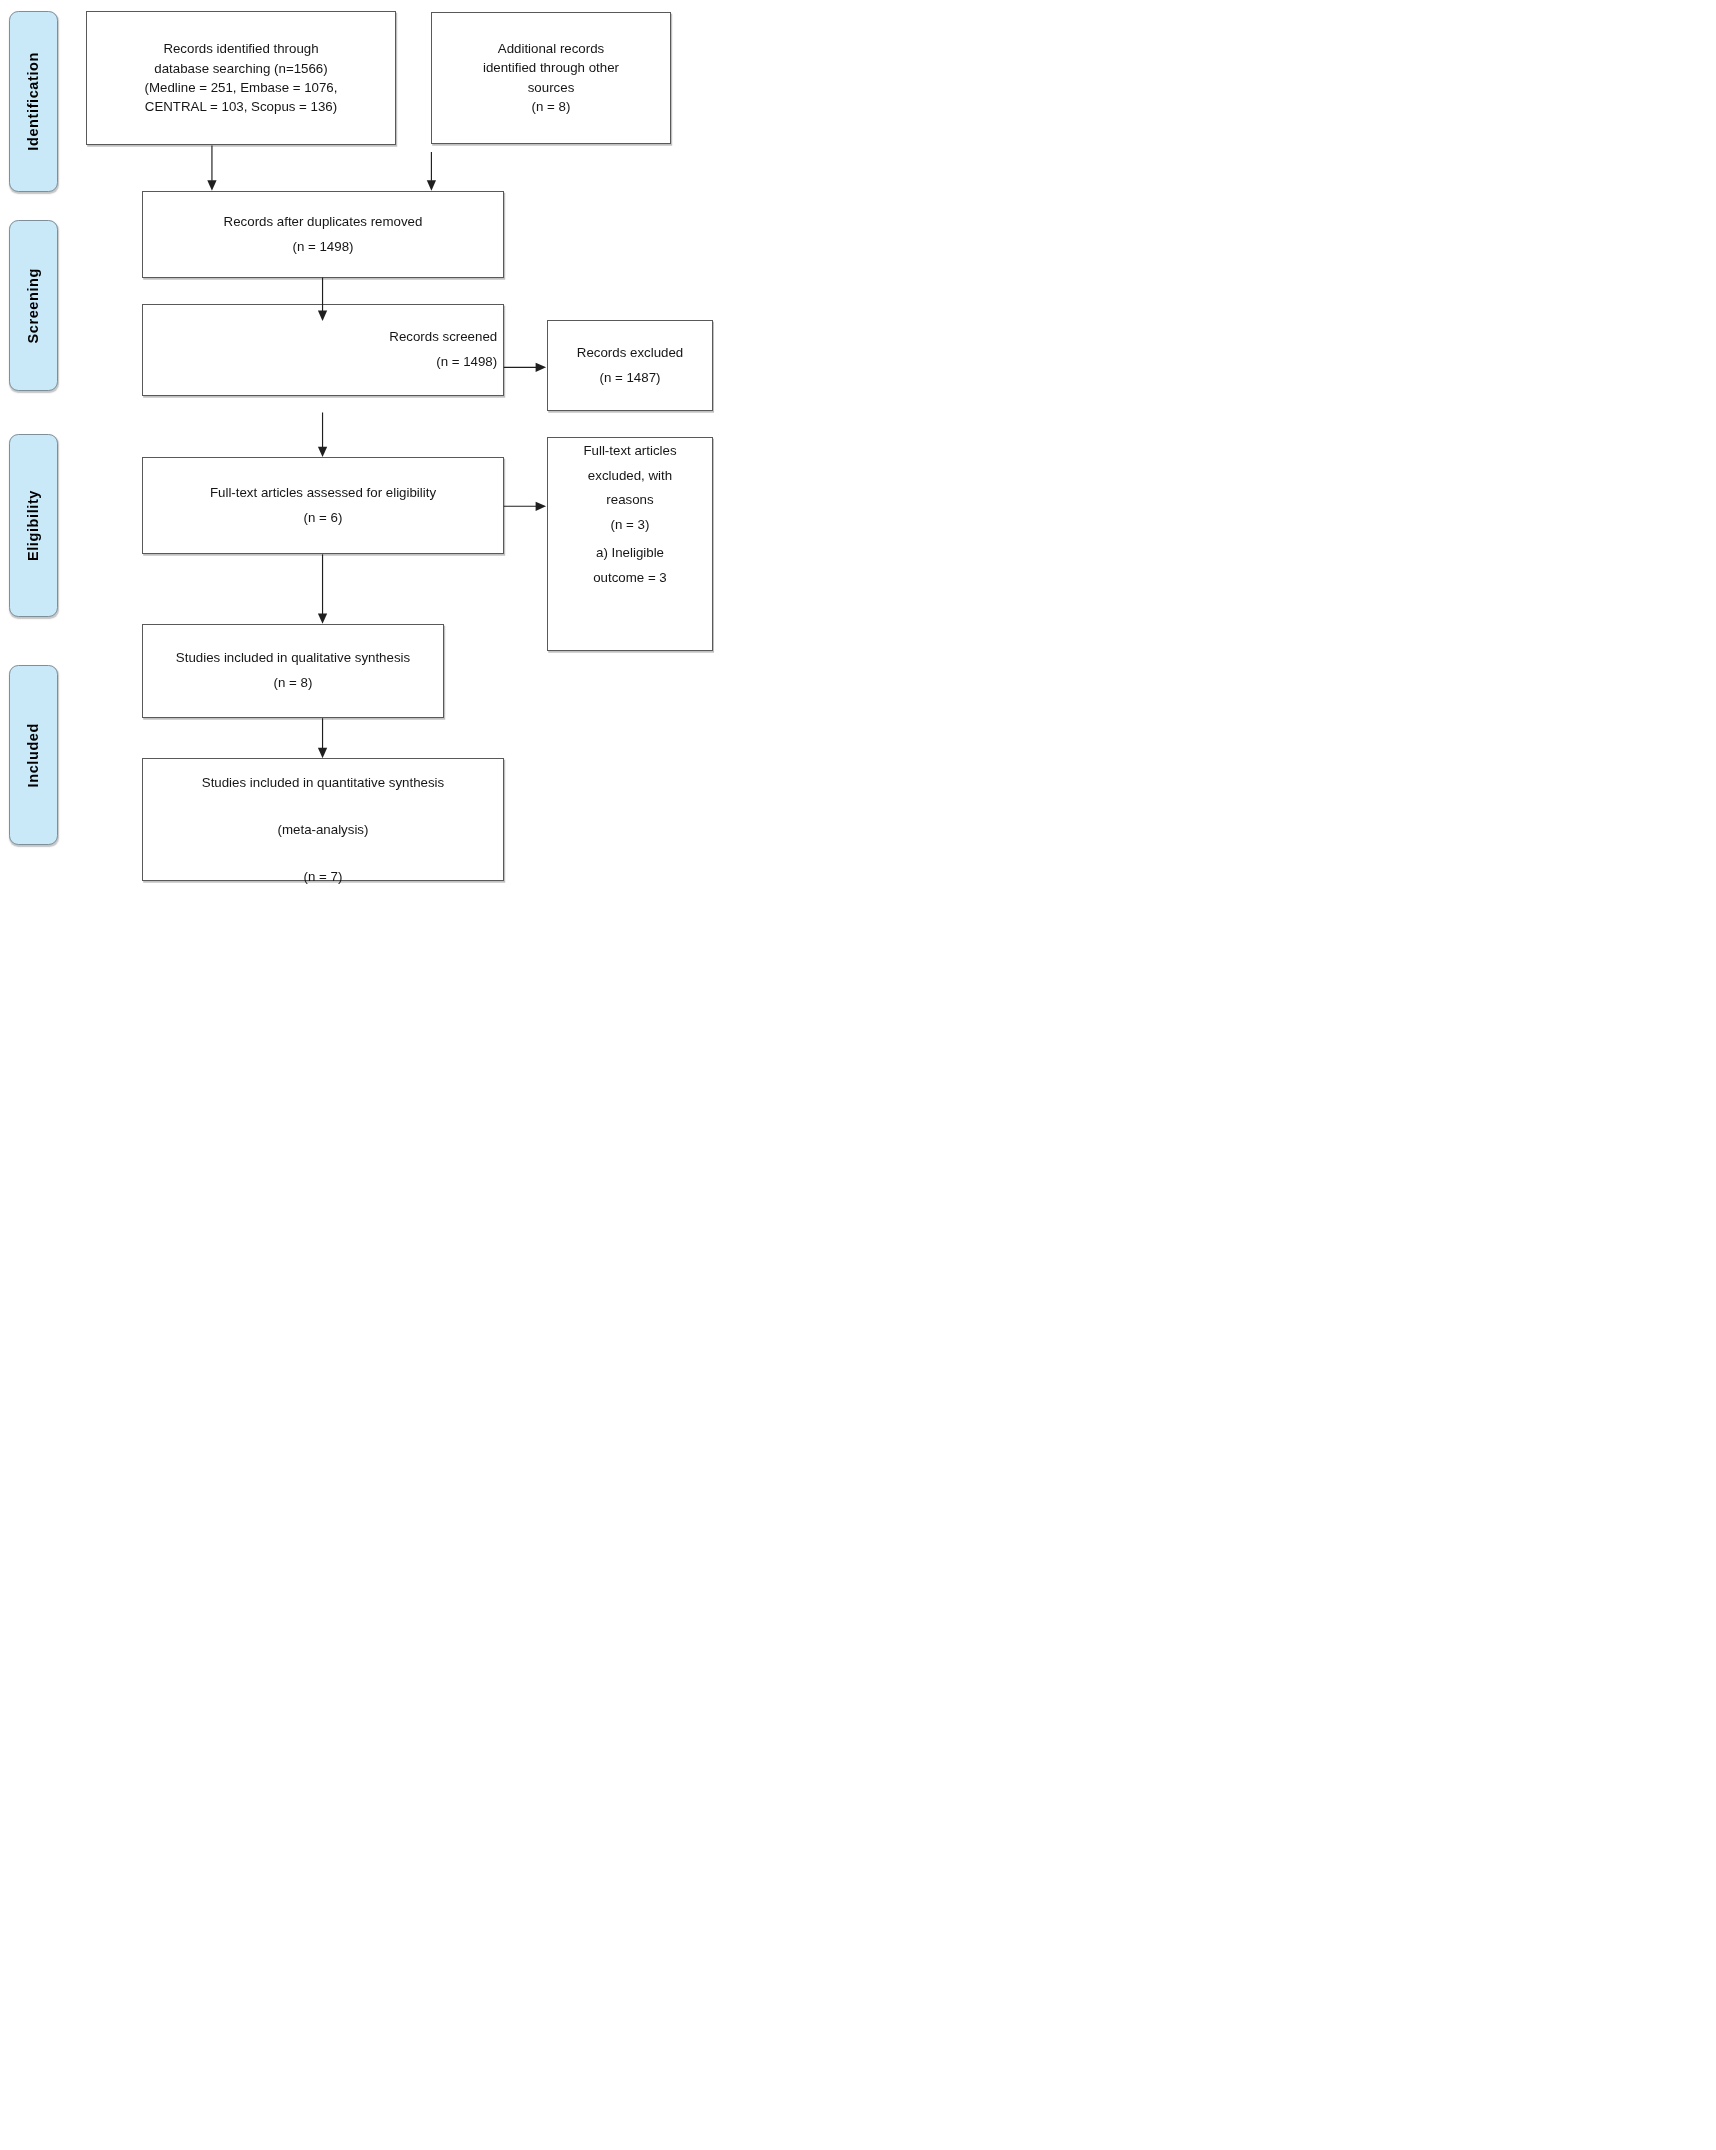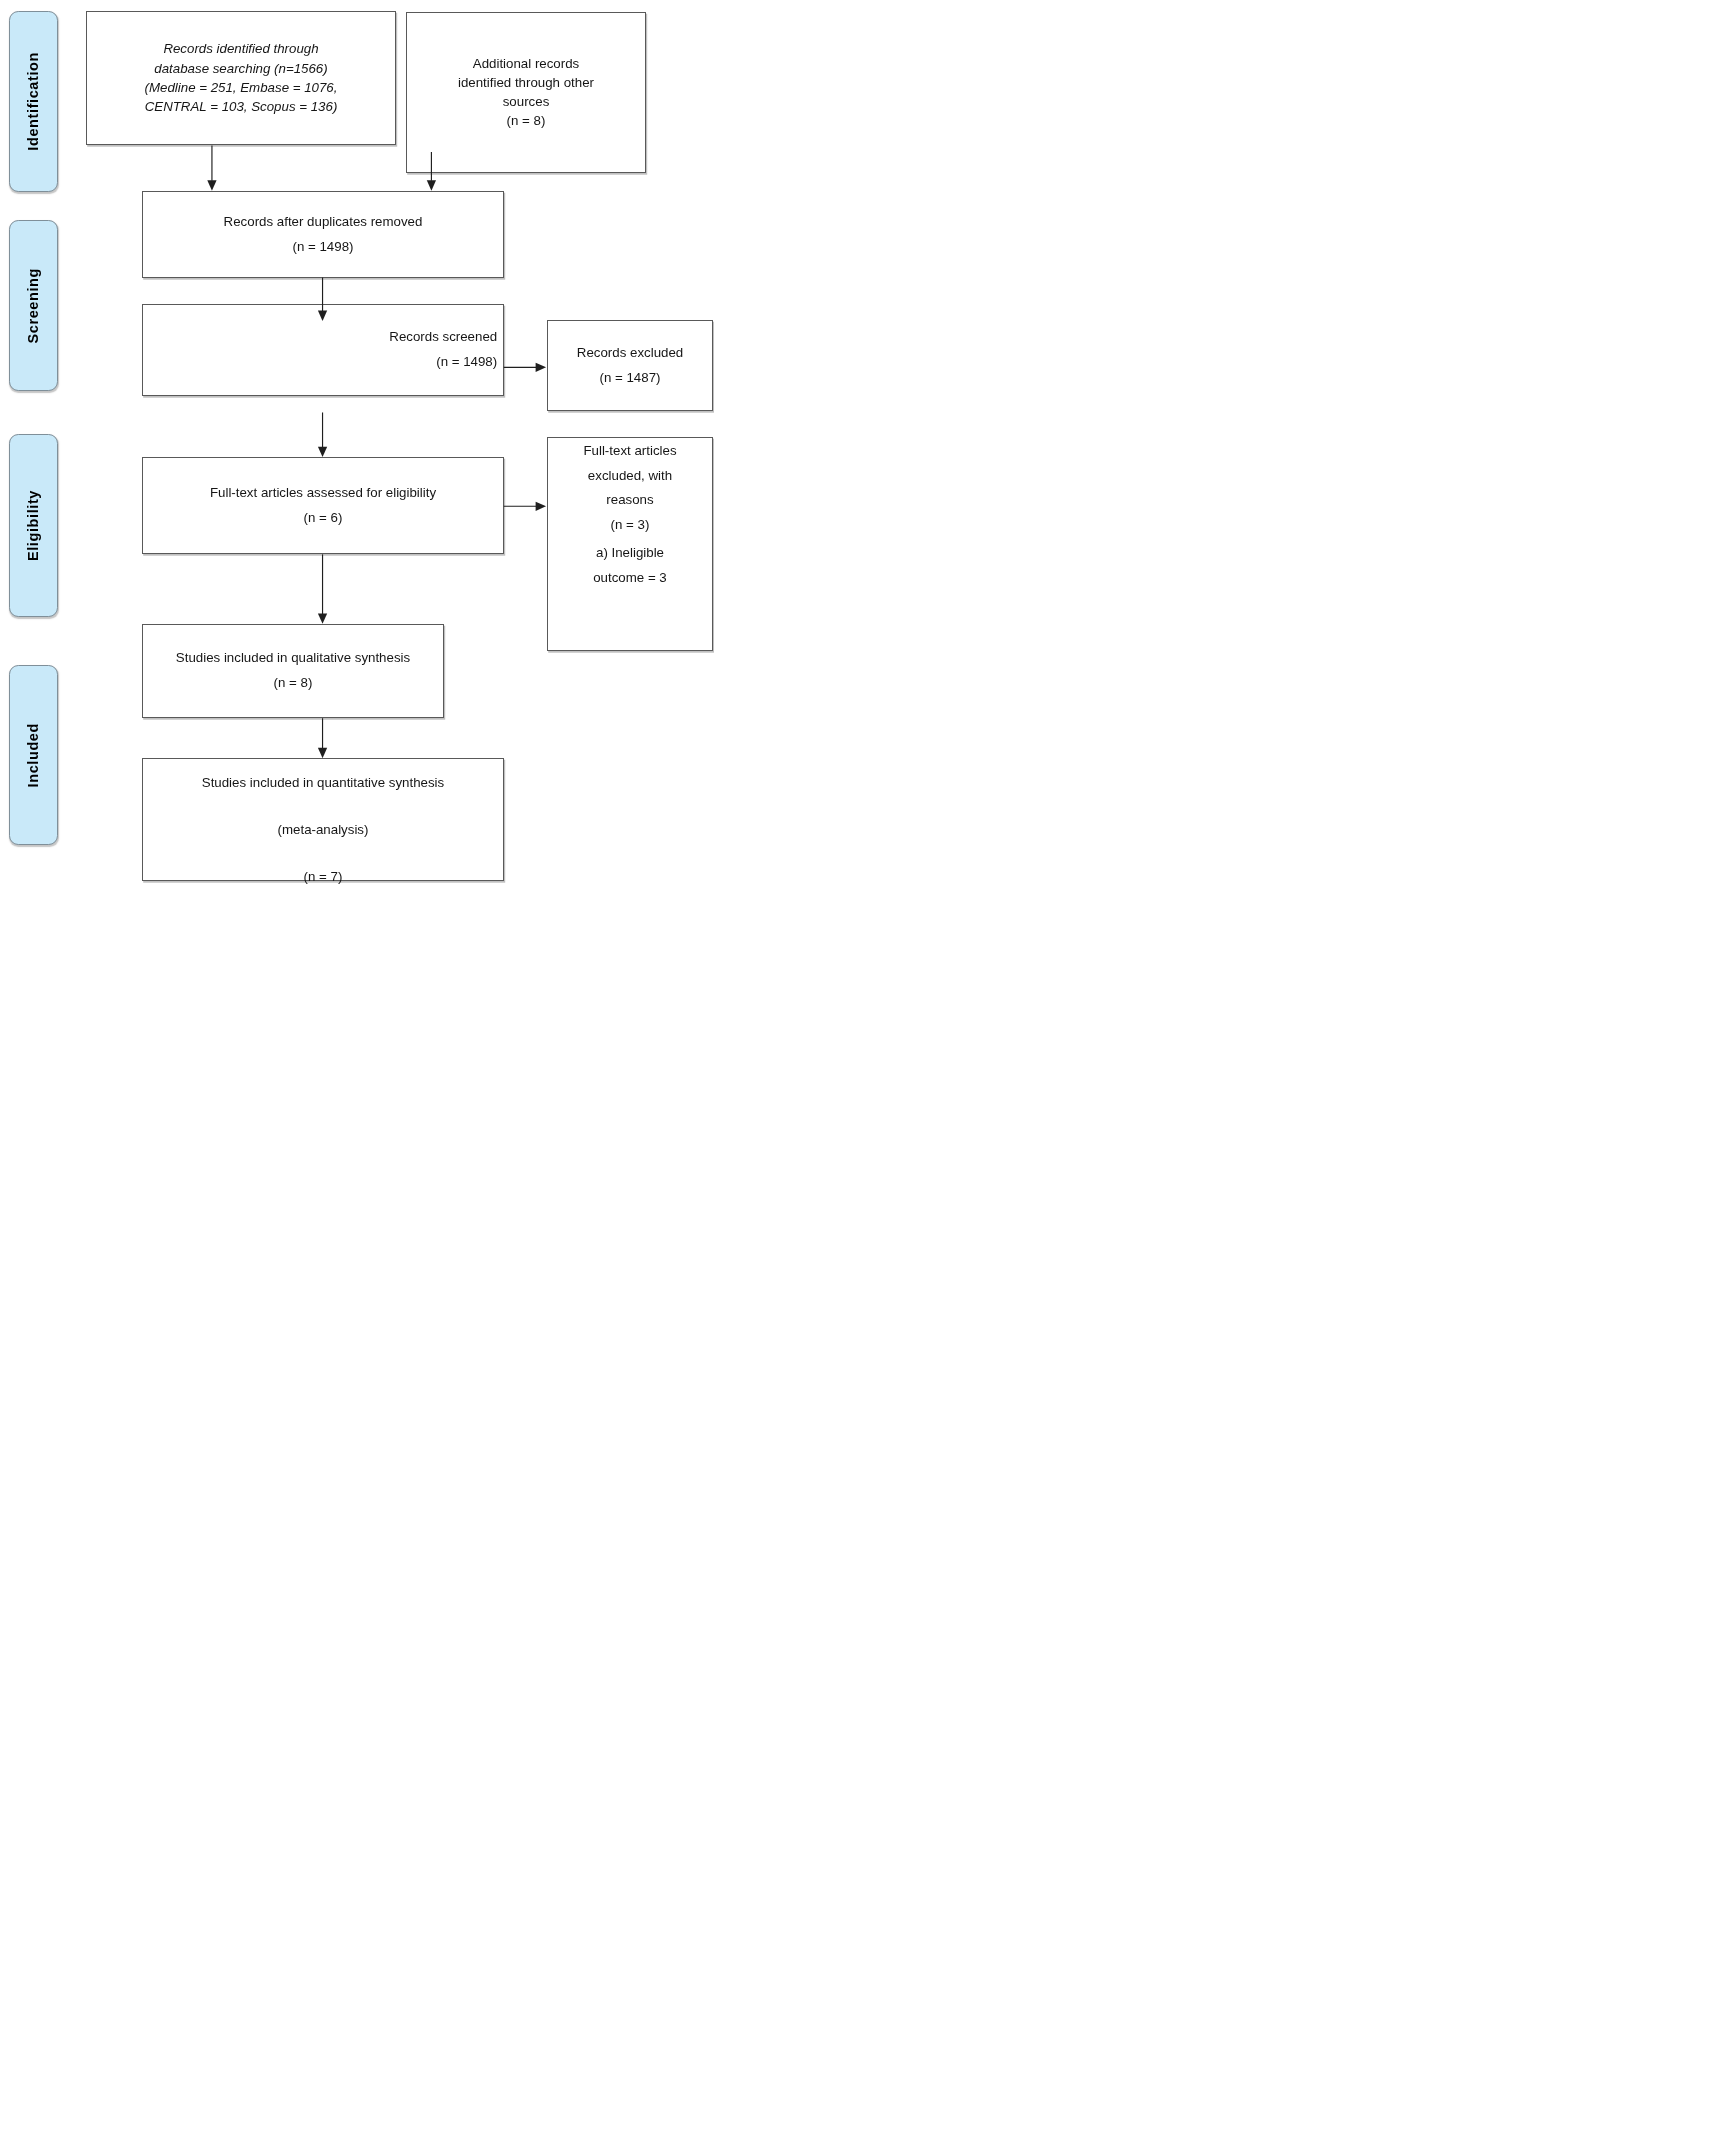--- a/index.html
+++ b/index.html
@@ -71,28 +71,28 @@
   <div class="stage-tab" style="top:220px;height:171px;">
     <span class="vlabel">Screening</span>
   </div>
   <div class="stage-tab" style="top:434px;height:183px;">
     <span class="vlabel">Eligibility</span>
   </div>
   <div class="stage-tab" style="top:665px;height:180px;">
     <span class="vlabel">Included</span>
   </div>
 
-  <div class="flow-box" style="left:86px;top:11px;width:310px;height:134px;font-style:italic;">
+  <div class="flow-box" style="left:86px;top:11px;width:310px;height:134px;">
     <div class="ln">Records identified through</div>
     <div class="ln">database searching (n=1566)</div>
     <div class="ln">(Medline = 251, Embase = 1076,</div>
     <div class="ln">CENTRAL = 103, Scopus = 136)</div>
   </div>
 
-  <div class="flow-box" style="left:406px;top:11.6px;width:240px;height:161px;text-align:center;">
+  <div class="flow-box" style="left:431px;top:11.6px;width:240px;height:132px;text-align:center;">
     <div class="ln">Additional records</div>
     <div class="ln">identified through other</div>
     <div class="ln">sources</div>
     <div class="ln">(n = 8)</div>
   </div>
 
   <div class="flow-box airy" style="left:142px;top:191px;width:362px;height:87px;">
     <div class="ln">Records after duplicates removed</div>
     <div class="ln">(n = 1498)</div>
   </div>

